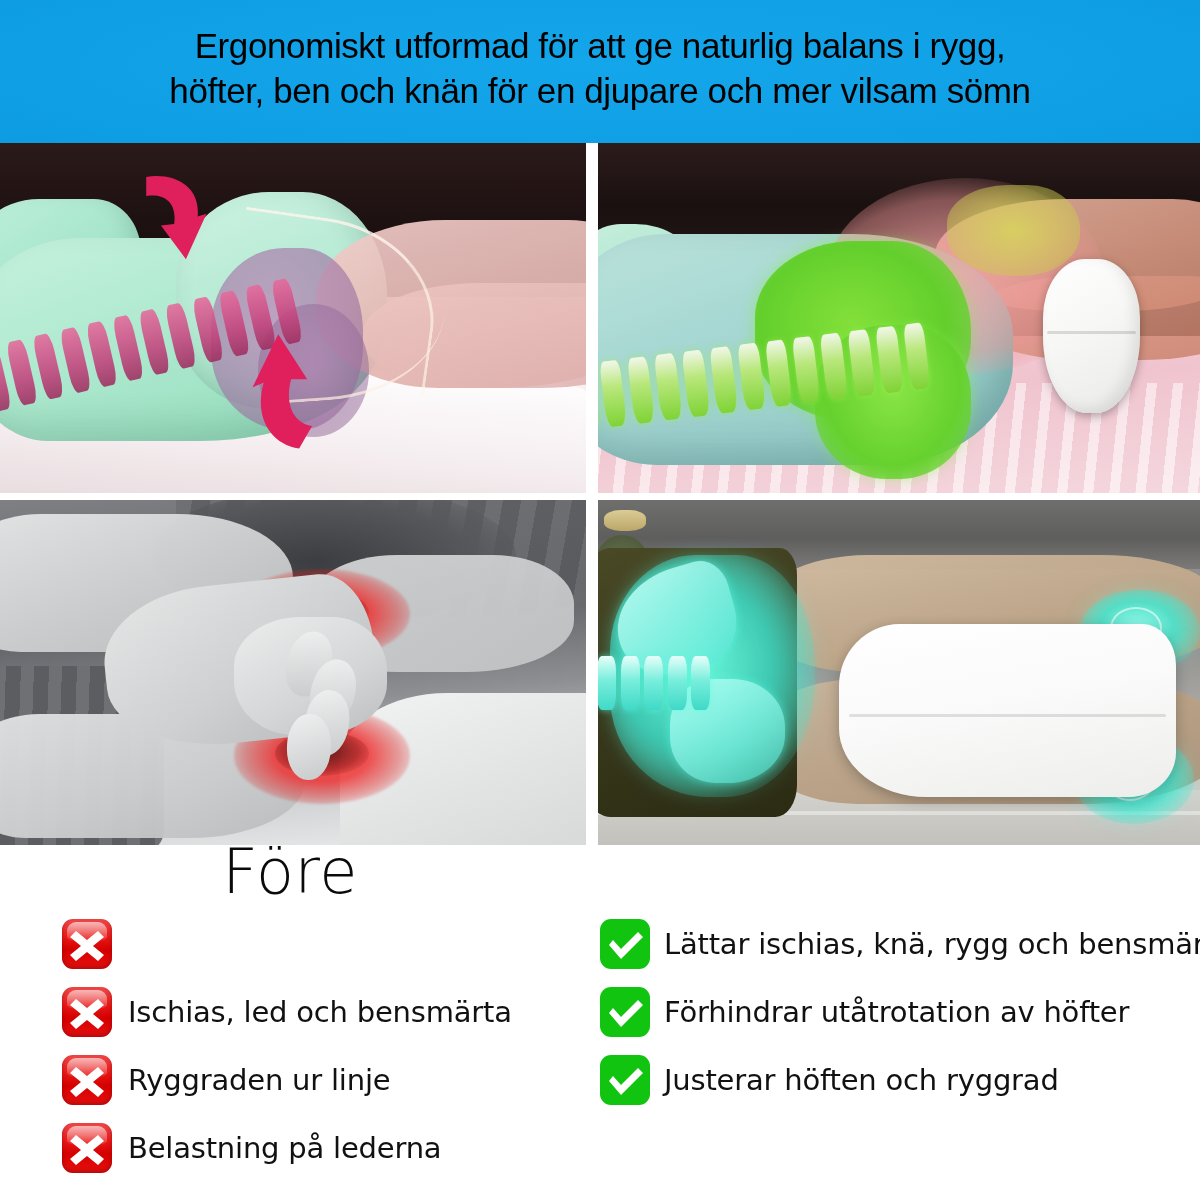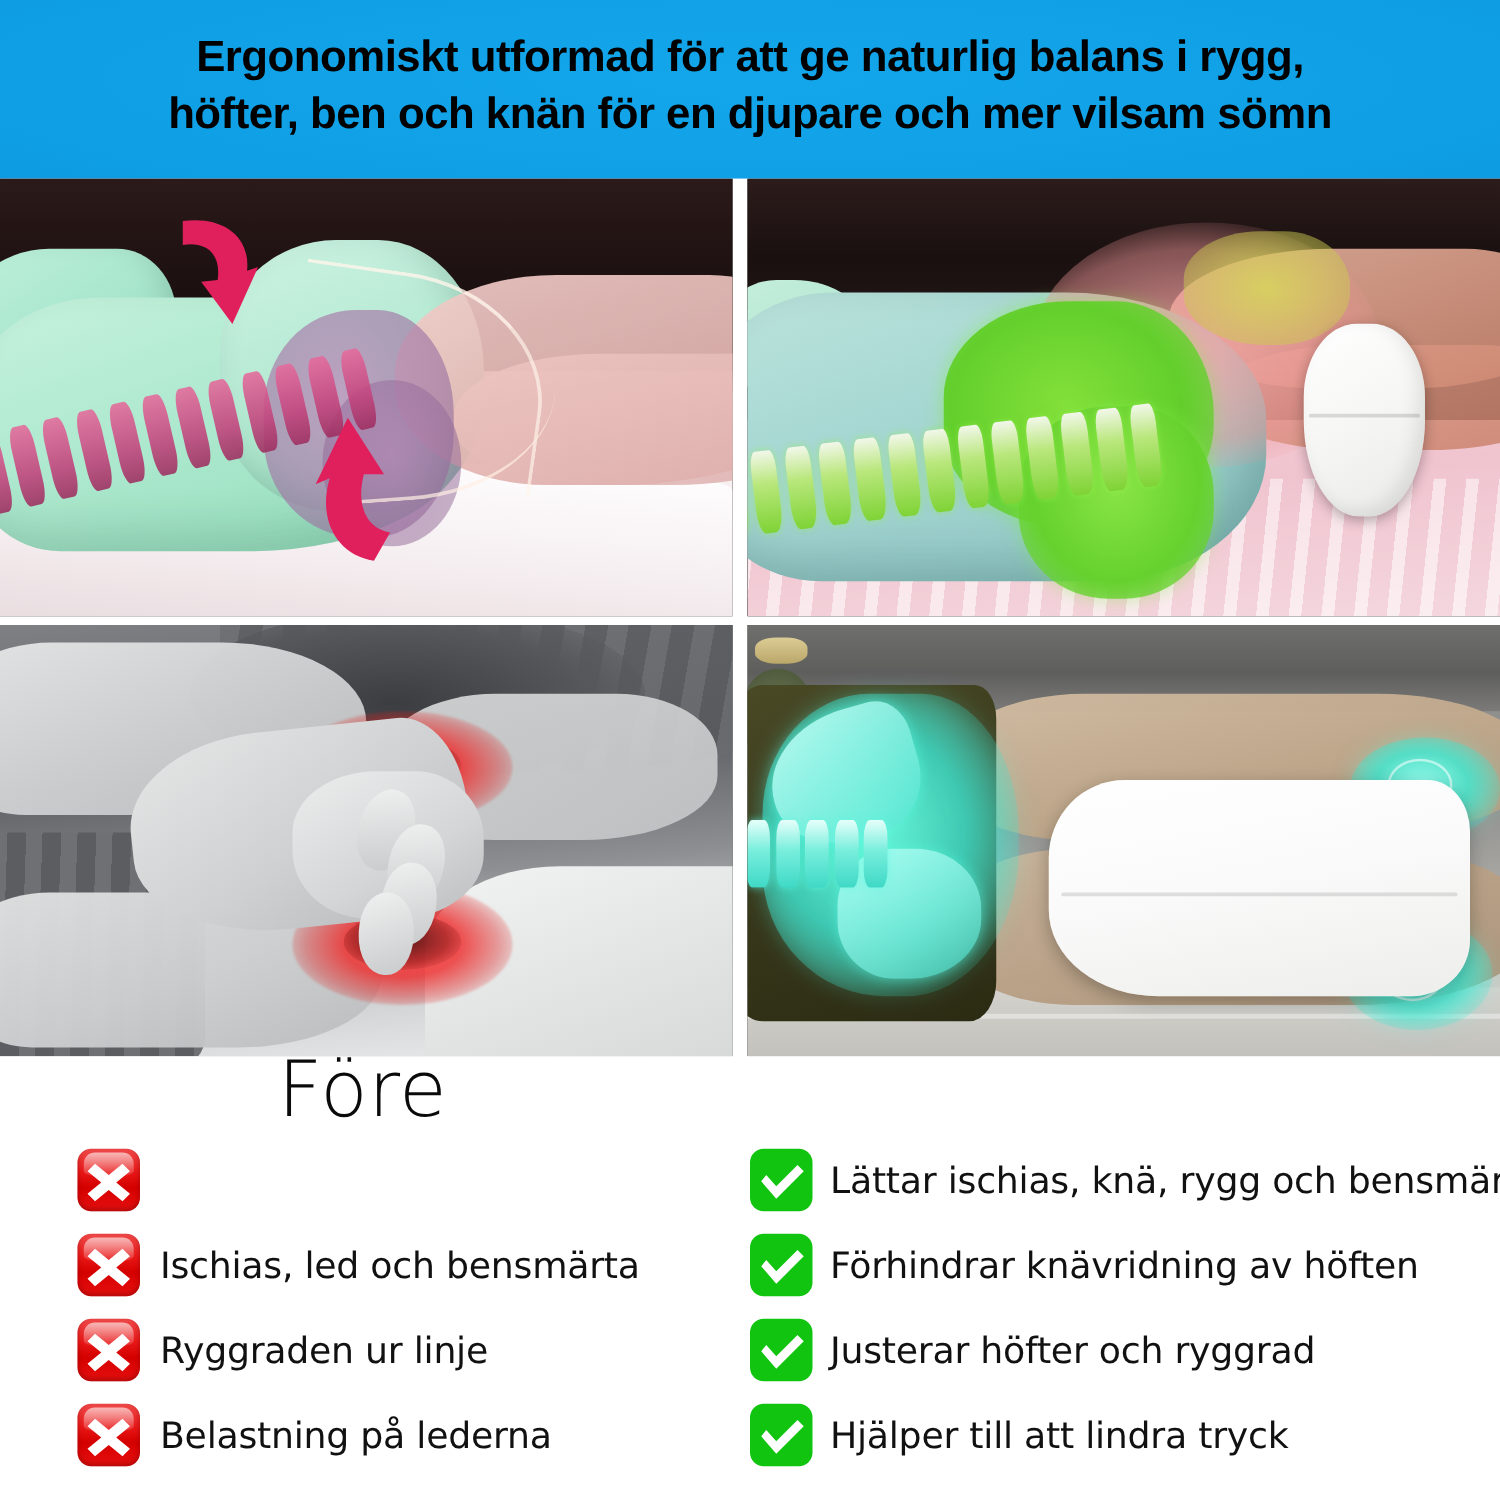--- a/index.html
+++ b/index.html
@@ -14,21 +14,21 @@
   
   .banner{
     position:absolute;left:0;top:0;width:1200px;height:143px;
     background:
       radial-gradient(ellipse 120% 160% at 50% 45%, #14a6ea 0%, #0e9ee4 45%, #0b93d8 78%, #0a8ccd 100%);
     display:flex;align-items:center;justify-content:center;
     box-sizing:border-box;padding:4px 18px 10px;
   }
   .banner-text{
     color:#000;
-    font-weight:bold;
+    font-weight:normal;
     font-size:35px;
     line-height:1.28;
     text-align:center;
     letter-spacing:-0.4px;
     white-space:pre-line;
   }
 
   
   .grid{
     position:absolute;left:0;top:143px;width:1200px;height:702px;
@@ -492,41 +492,31 @@
       </div>
 
       <div class="item">
         <div class="badge badge-check">
           <span class="glyph">
             <svg viewBox="0 0 50 50">
                 <path d="M9 26 L13 21 L21 30 L38 13 L43 18 L21 40 Z" fill="#ffffff"></path>
               </svg>
           </span>
         </div>
-        <div class="item-label">Förhindrar knävridning av höften</div>
+        <div class="item-label">Förhindrar utåtrotation av höfter</div>
       </div>
 
       <div class="item">
         <div class="badge badge-check">
           <span class="glyph">
             <svg viewBox="0 0 50 50">
                 <path d="M9 26 L13 21 L21 30 L38 13 L43 18 L21 40 Z" fill="#ffffff"></path>
               </svg>
           </span>
         </div>
-        <div class="item-label">Justerar höfter och ryggrad</div>
-      </div>
-
-      <div class="item">
-        <div class="badge badge-check">
-          <span class="glyph">
-            <svg viewBox="0 0 50 50">
-                <path d="M9 26 L13 21 L21 30 L38 13 L43 18 L21 40 Z" fill="#ffffff"></path>
-              </svg>
-          </span>
-        </div>
-        <div class="item-label"> Hjälper till att lindra tryck</div>
-      </div>
+        <div class="item-label">Justerar höften och ryggrad</div>
+      </div>
+
 
     </div>
   </div>
 
 </div>
 
 </body></html>

